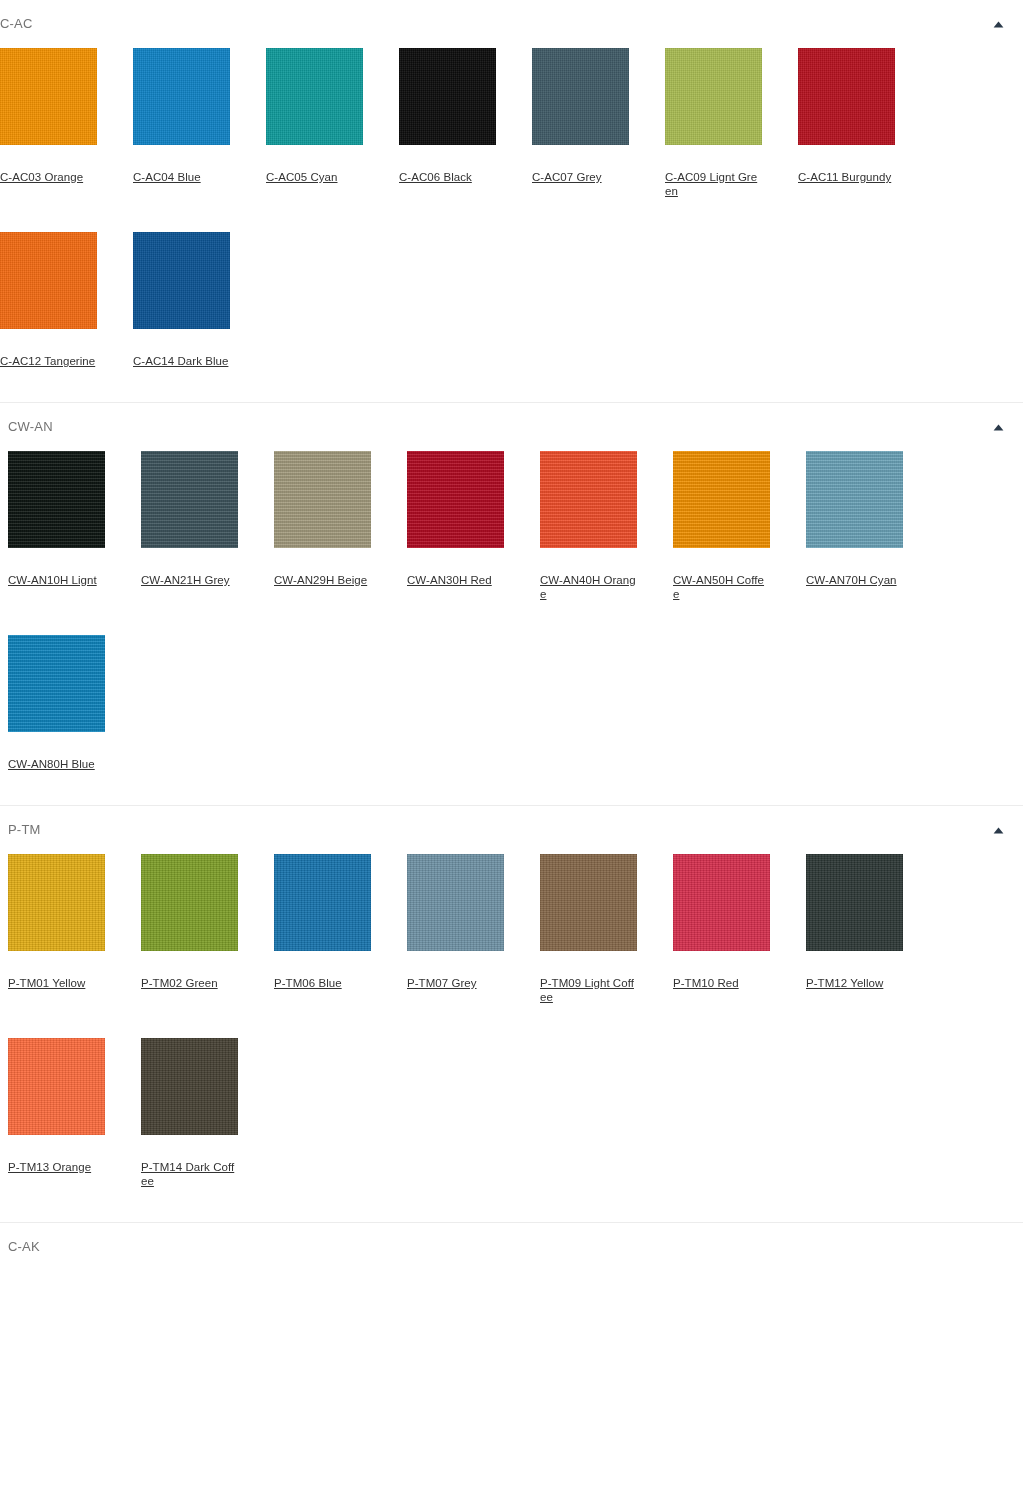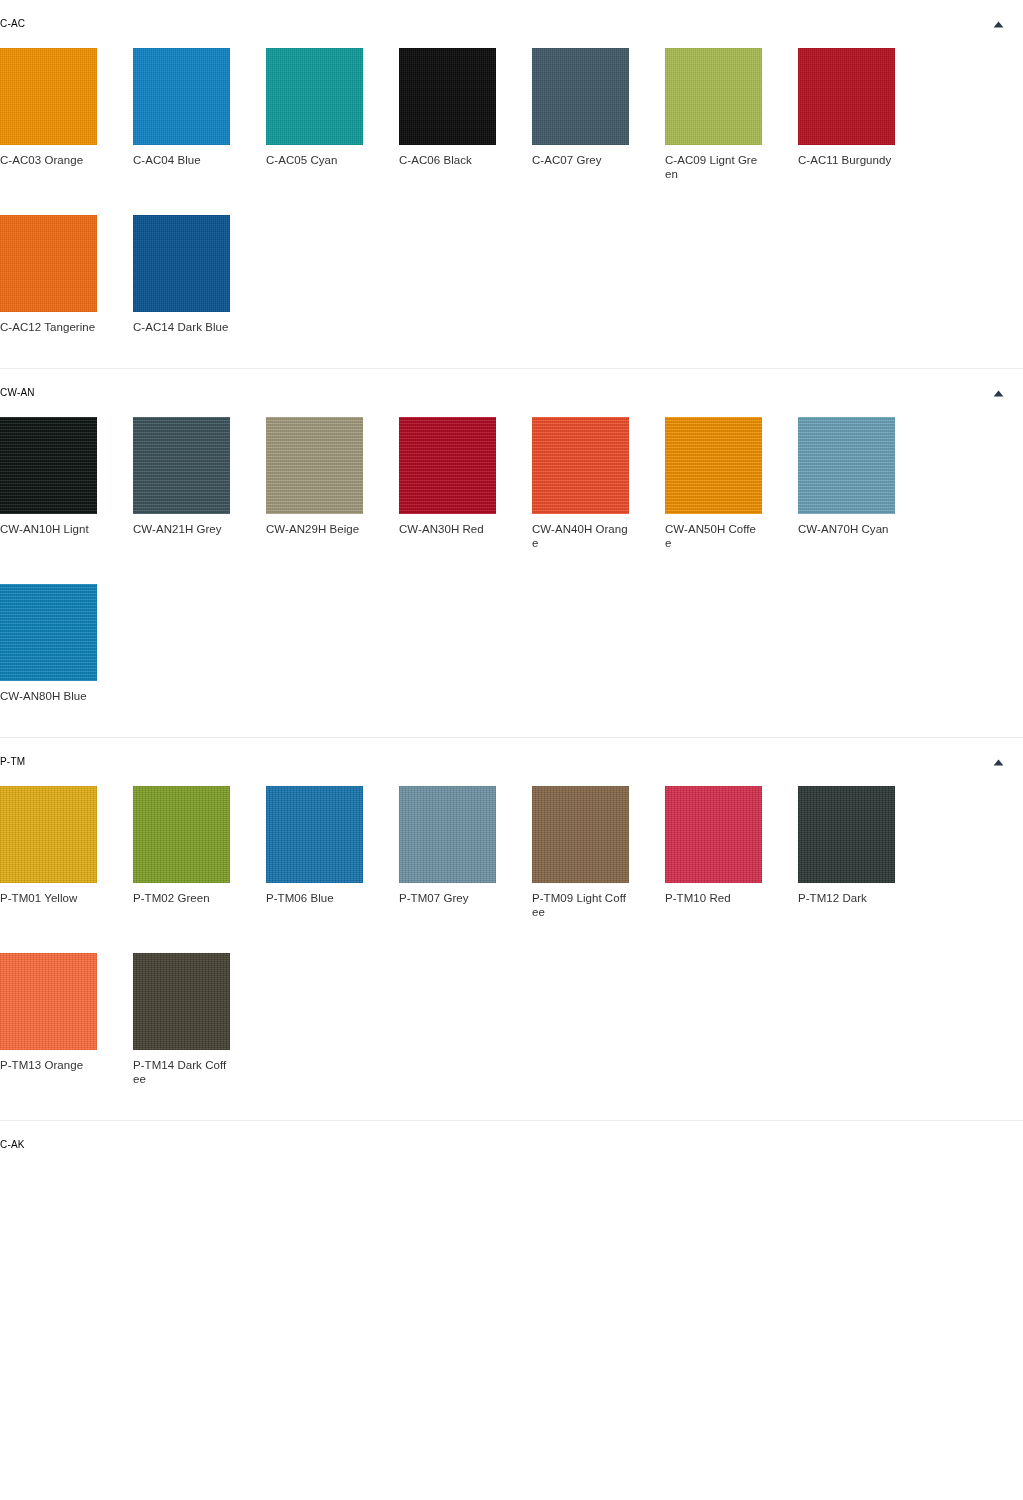--- a/index.html
+++ b/index.html
@@ -21,33 +21,34 @@
     position: relative;
   }
 
   
   .section {
     position: relative;
     padding: 0;
   }
   .section + .section {
     border-top: 1px solid #ececec;
+    padding-left: 8px;
   }
 
   .section-header {
     height: 48px;
     display: flex;
     align-items: center;
     justify-content: space-between;
     padding: 0 12px 0 0;
     position: relative;
   }
   .section-title {
-    font-size: 10px;
-    color: #000000;
+    font-size: 13px;
+    color: #737373;
     letter-spacing: .2px;
     line-height: 48px;
     padding-left: 0px;
     user-select: none;
   }
   .collapse-toggle {
     width: 22px;
     height: 22px;
     display: flex;
     align-items: center;
@@ -77,27 +78,28 @@
     overflow: hidden;
     background-repeat: repeat;
   }
   .swatch-chip::after {
     content: "";
     position: absolute;
     inset: 0;
     pointer-events: none;
   }
   .swatch-label {
-    margin-top: 8px;
+    margin-top: 25px;
     width: 97px;
     font-size: 11.5px;
     line-height: 14px;
     color: #333333;
     word-break: break-all;
     letter-spacing: .05px;
+    text-decoration: underline;
   }
 
   
   
   .tex-weave::after {
     background-image:
       repeating-linear-gradient(90deg, rgba(0,0,0,.055) 0 1px, rgba(255,255,255,.05) 1px 2px),
       repeating-linear-gradient(0deg, rgba(0,0,0,.05) 0 1px, rgba(255,255,255,.045) 1px 2px);
   }
   
@@ -252,21 +254,21 @@
         <div class="swatch-cell">
           <div class="swatch-chip tex-linen" style="background: rgb(132, 102, 72);"></div>
           <div class="swatch-label">P-TM09 Light Coffee</div>
         </div>
         <div class="swatch-cell">
           <div class="swatch-chip tex-linen" style="background: rgb(213, 45, 76);"></div>
           <div class="swatch-label">P-TM10 Red</div>
         </div>
         <div class="swatch-cell">
           <div class="swatch-chip tex-linen" style="background: rgb(43, 54, 52);"></div>
-          <div class="swatch-label">P-TM12 Dark</div>
+          <div class="swatch-label">P-TM12 Yellow</div>
         </div>
         <div class="swatch-cell">
           <div class="swatch-chip tex-linen" style="background: rgb(252, 106, 60);"></div>
           <div class="swatch-label">P-TM13 Orange</div>
         </div>
         <div class="swatch-cell">
           <div class="swatch-chip tex-linen" style="background: rgb(69, 63, 50);"></div>
           <div class="swatch-label">P-TM14 Dark Coffee</div>
         </div>
       </div>

